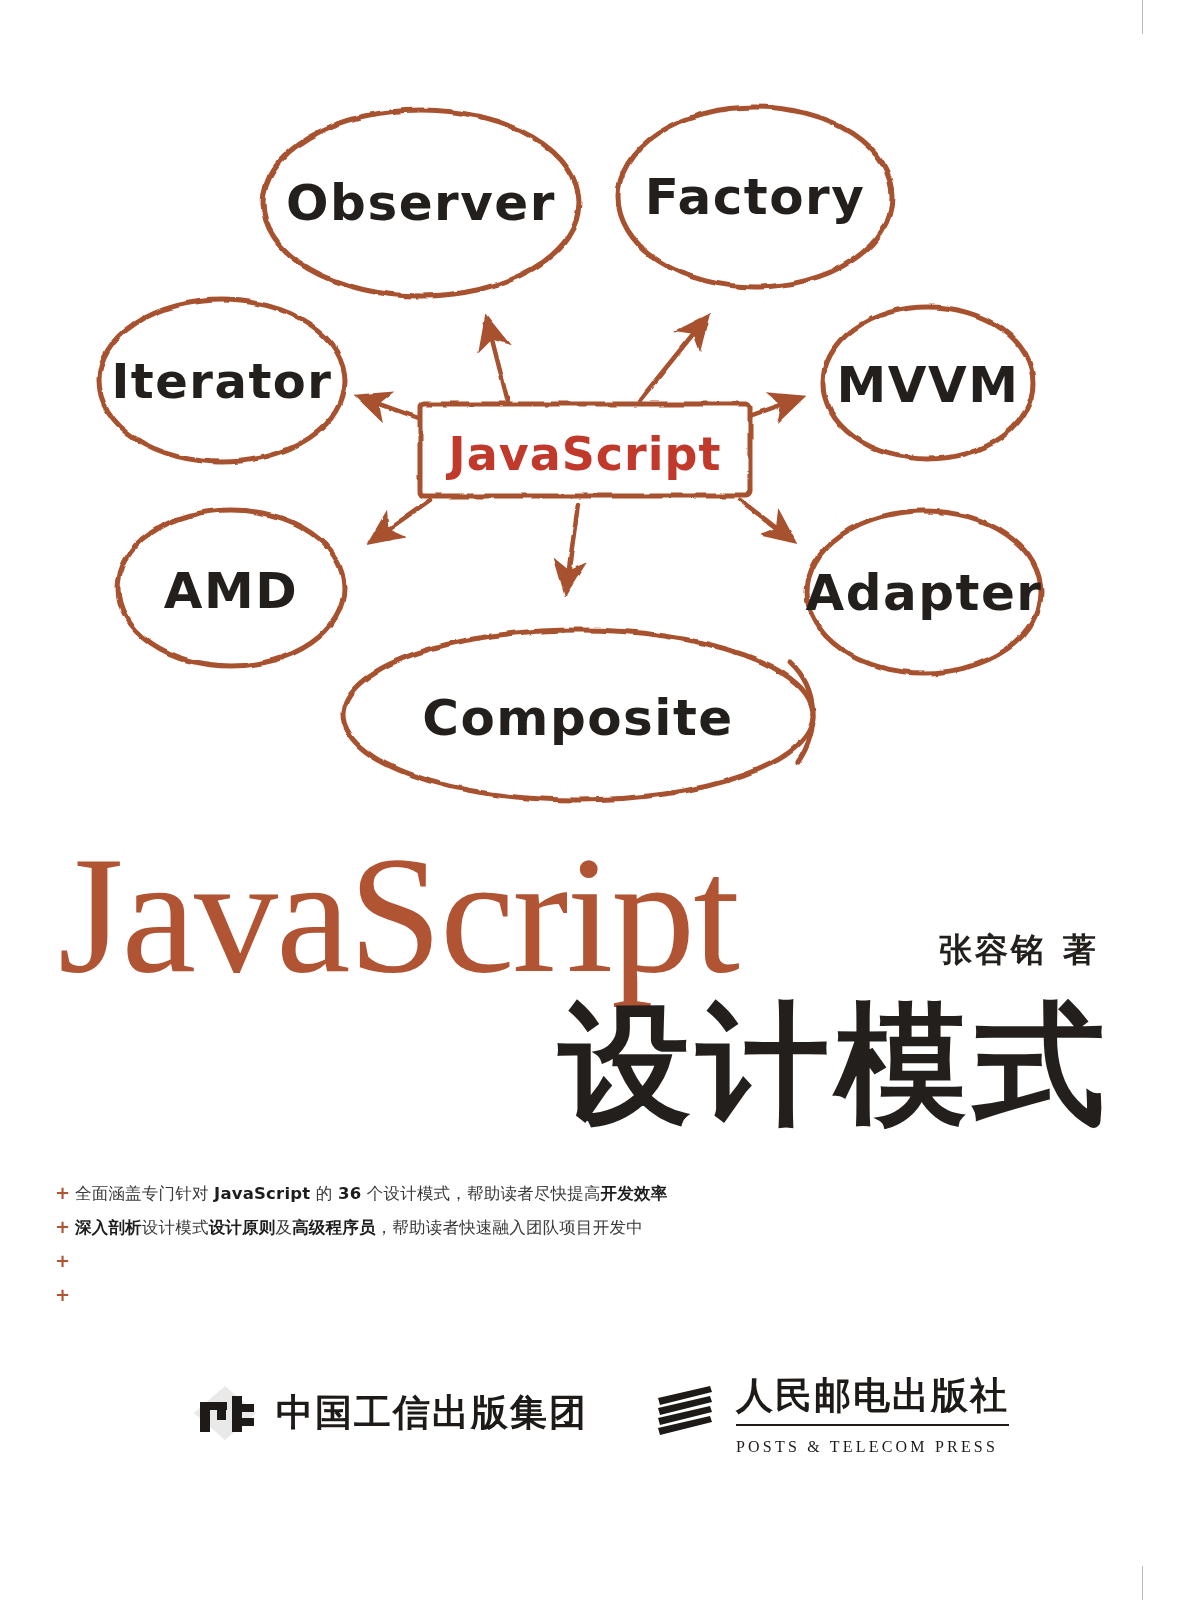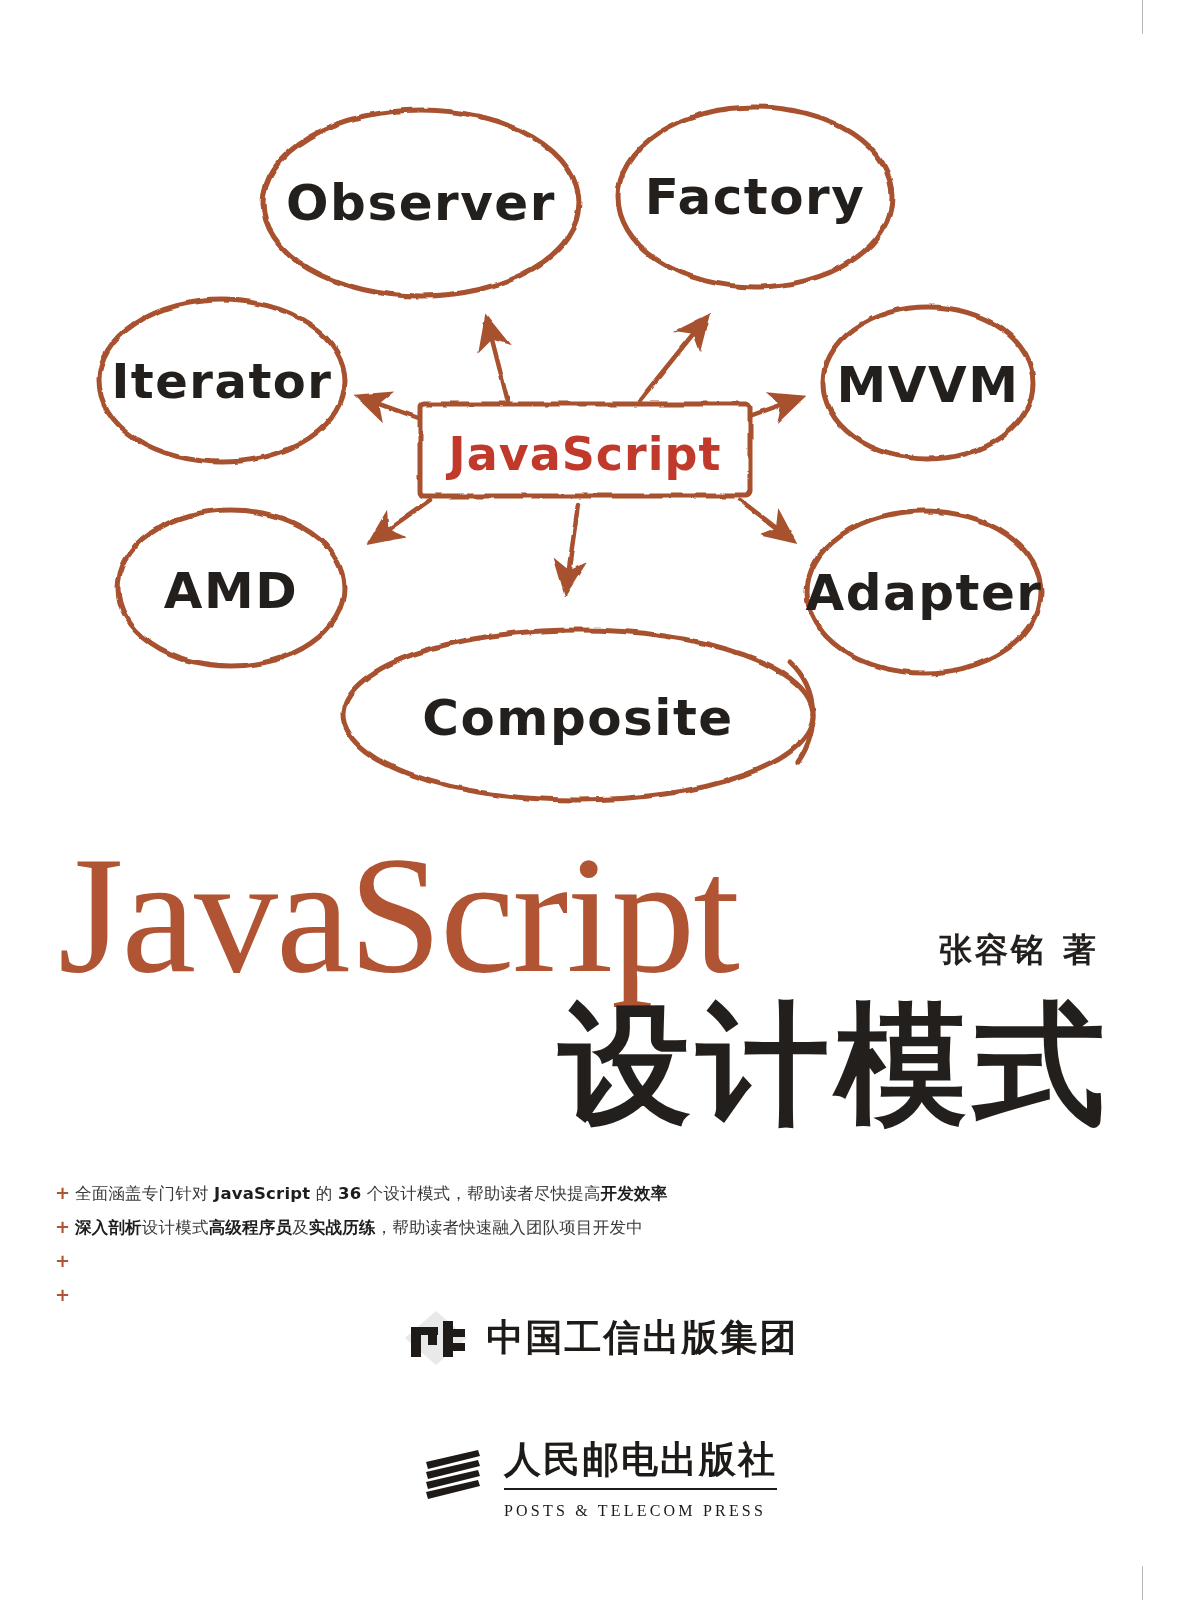--- a/index.html
+++ b/index.html
@@ -121,21 +121,20 @@
   #publishers {
     position: absolute;
     left: 0;
     top: 1368px;
     width: 1199px;
     height: 90px;
     display: flex;
     justify-content: center;
     align-items: center;
     gap: 66px;
-    flex-direction: column;
   }
   .pub {
     display: flex;
     align-items: center;
     gap: 16px;
   }
   .pub-mark { flex: 0 0 auto; }
   .pub-name {
     font-family: "DejaVu Serif", serif;
     font-size: 37px;
@@ -243,21 +242,21 @@
   <div id="subtitle">设计模式</div>
 </div>
 
 <div id="bullets">
     <div class="bullet-row">
       <span class="bullet-mark">+</span>
       <span class="bullet-text"><span>全面涵盖专门针对 </span><b>JavaScript</b><span> 的 </span><b>36</b><span> 个设计模式，帮助读者尽快提高</span><b>开发效率</b></span>
     </div>
     <div class="bullet-row">
       <span class="bullet-mark">+</span>
-      <span class="bullet-text"><b>深入剖析</b><span>设计模式</span><b>高级程序员</b><span>及</span><b>实战历练</b><span>，帮助读者快速融入团队项目开发中</span></span>
+      <span class="bullet-text"><b>深入剖析</b><span>设计模式</span><b>设计原则</b><span>及</span><b>高级程序员</b><span>，帮助读者快速融入团队项目开发中</span></span>
     </div>
     <div class="bullet-row">
       <span class="bullet-mark">+</span>
     </div>
     <div class="bullet-row">
       <span class="bullet-mark">+</span>
     </div>
   </div>
 
 <div id="publishers">

